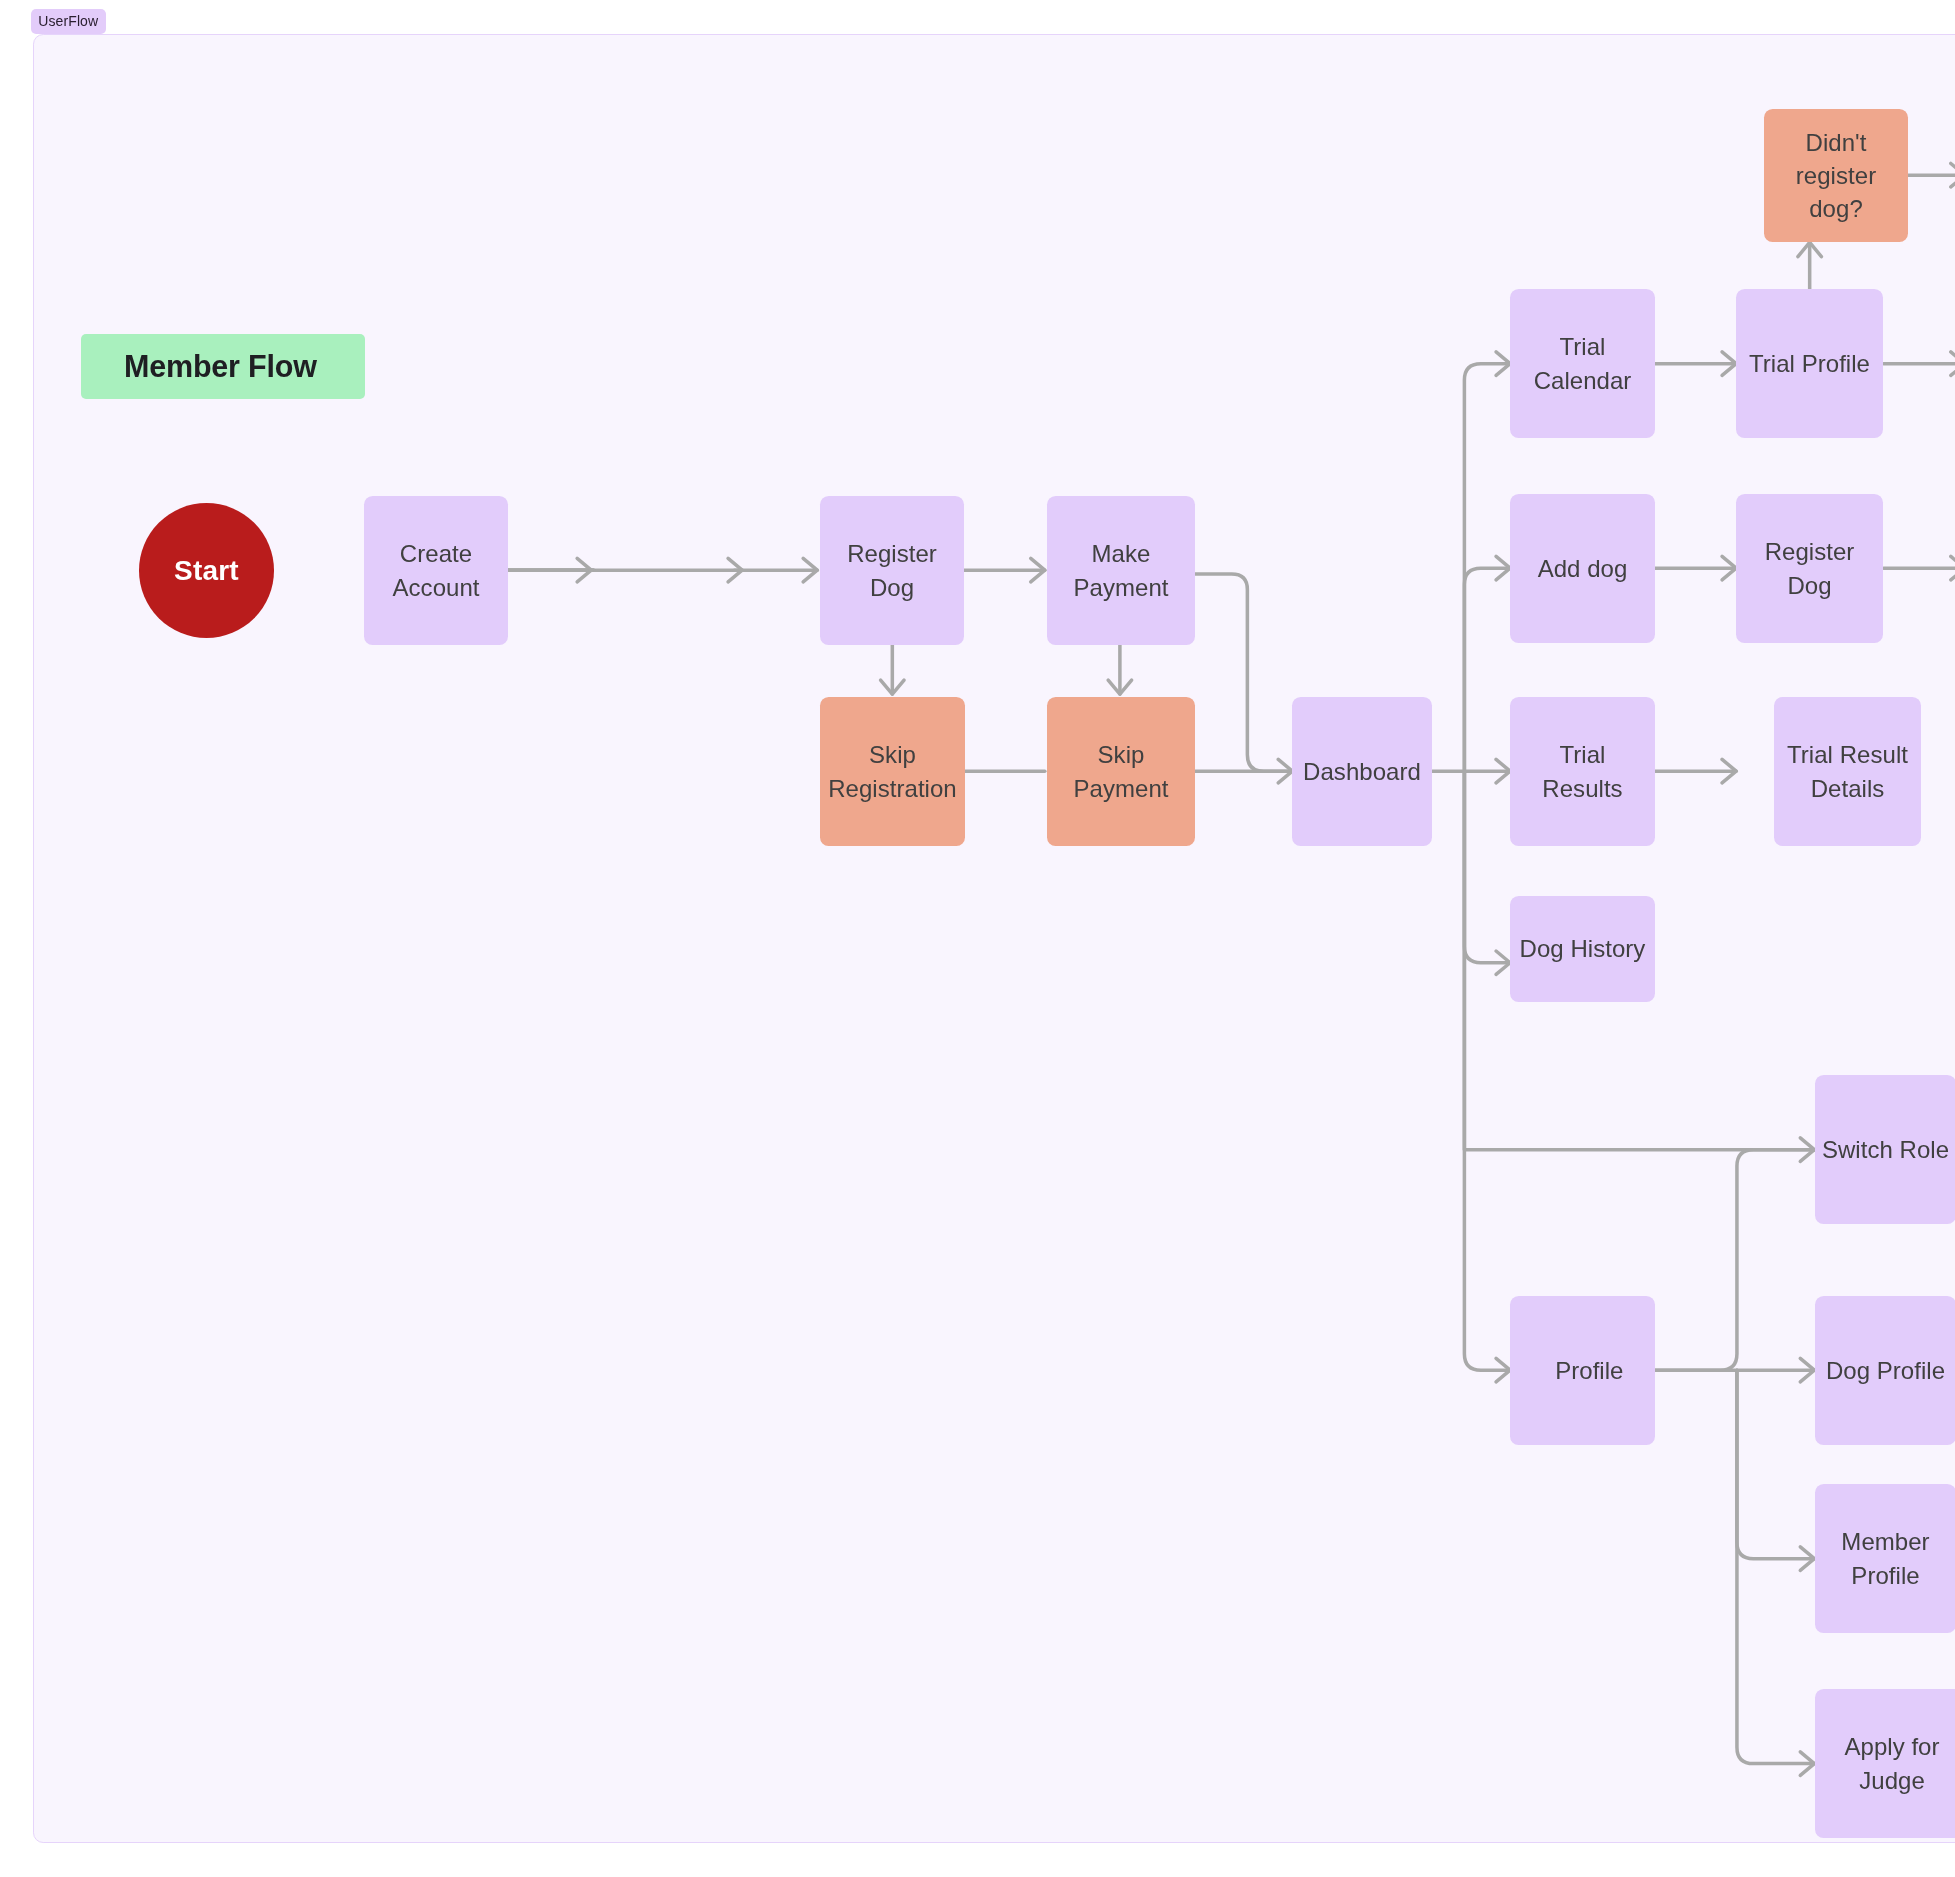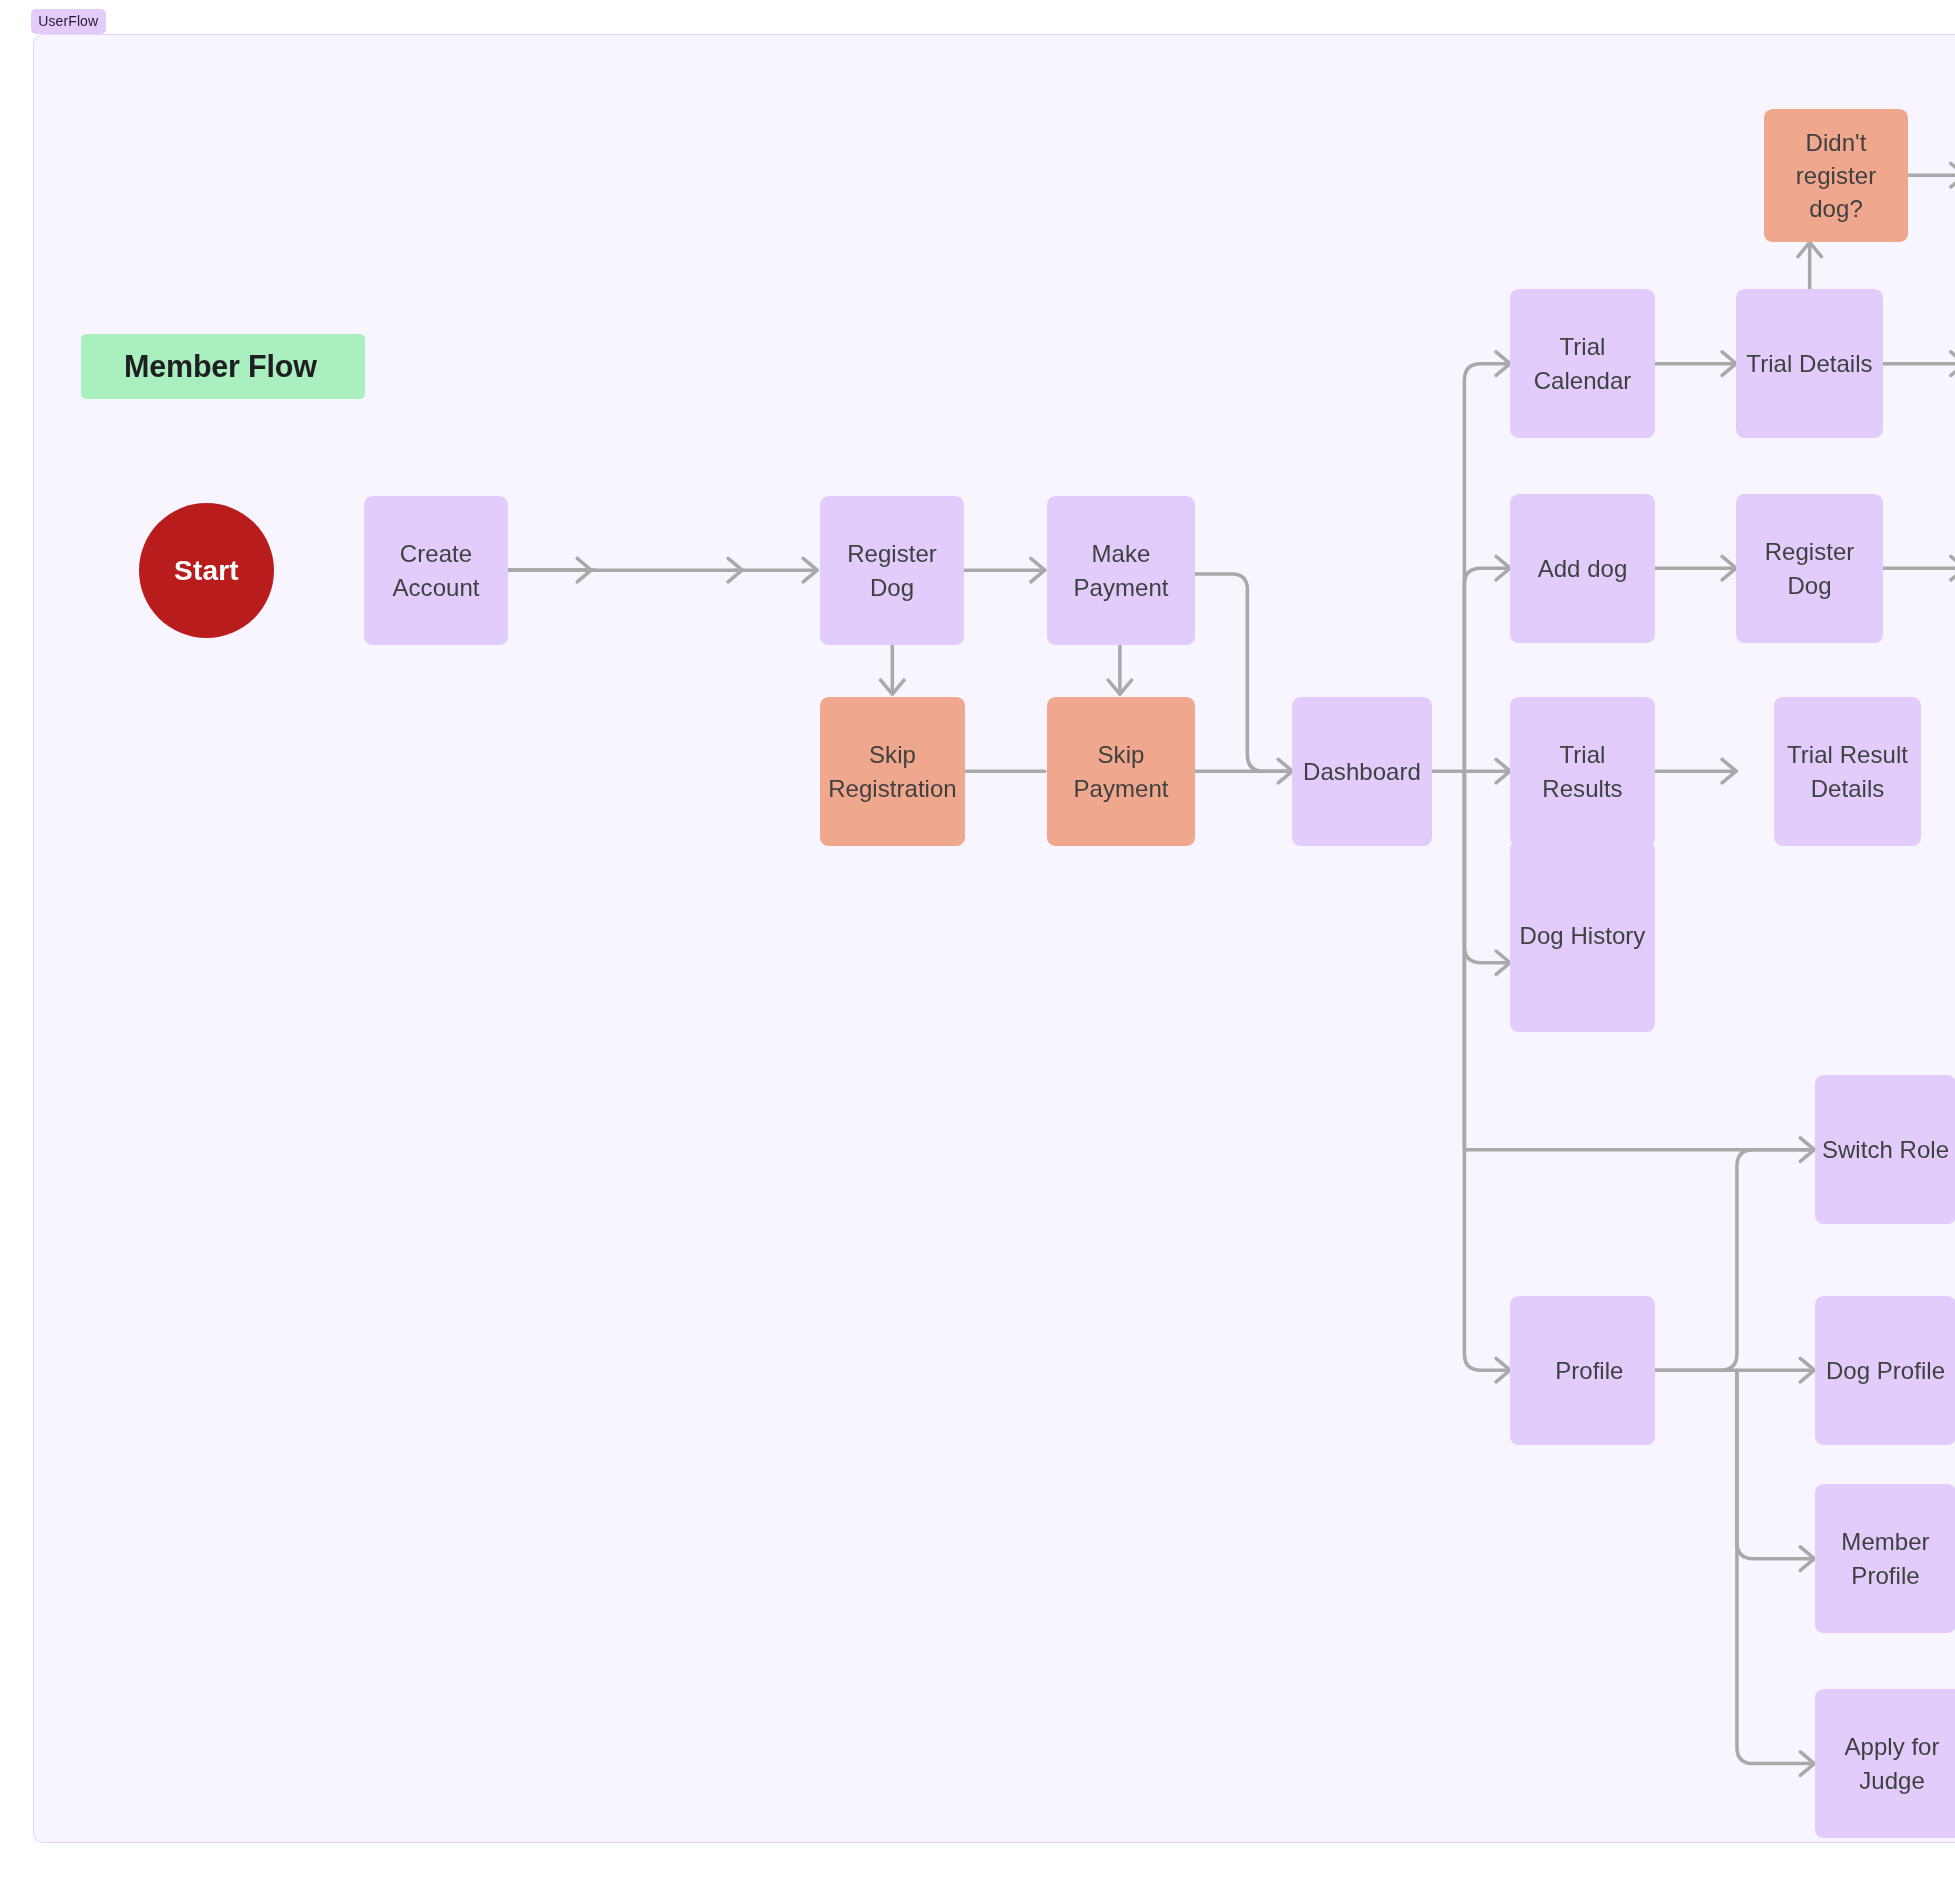--- a/index.html
+++ b/index.html
@@ -239,33 +239,33 @@
   <div class="node orange" style="left:820px; top:697px; width:145px; height:149px;">Skip Registration</div>
 
   <div class="node purple" style="left:1047px; top:496px; width:148px; height:149px;">Make Payment</div>
 
   <div class="node orange" style="left:1047px; top:697px; width:148px; height:149px;">Skip Payment</div>
 
   <div class="node purple" style="left:1292px; top:697px; width:140px; height:149px;">Dashboard</div>
 
   <div class="node purple" style="left:1510px; top:289px; width:145px; height:149px;">Trial Calendar</div>
 
-  <div class="node purple" style="left:1736px; top:289px; width:147px; height:149px;">Trial Details</div>
+  <div class="node purple" style="left:1736px; top:289px; width:147px; height:149px;">Trial Profile</div>
 
   <div class="node orange" style="left:1764px; top:109px; width:144px; height:133px;">Didn't register dog?</div>
 
   <div class="node purple" style="left:1510px; top:494px; width:145px; height:149px;">Add dog</div>
 
   <div class="node purple" style="left:1736px; top:494px; width:147px; height:149px;">Register Dog</div>
 
   <div class="node purple" style="left:1510px; top:697px; width:145px; height:149px;">Trial Results</div>
 
   <div class="node purple" style="left:1736px; top:697px; width:147px; height:149px;margin-left:38px;">Trial Result Details</div>
 
-  <div class="node purple" style="left:1510px; top:840px; width:145px; height:192px;">Dog History</div>
+  <div class="node purple" style="left:1510px; top:896px; width:145px; height:106px;">Dog History</div>
 
   <div class="node purple" style="left:1815px; top:1075px; width:141px; height:149px;">Switch Role</div>
 
   <div class="node purple" style="left:1510px; top:1296px; width:145px; height:149px;padding-left:20px;">Profile</div>
 
   <div class="node purple" style="left:1815px; top:1296px; width:141px; height:149px;">Dog Profile</div>
 
   <div class="node purple" style="left:1815px; top:1484px; width:141px; height:149px;">Member Profile</div>
 
   <div class="node purple" style="left:1815px; top:1689px; width:154px; height:149px;">Apply for Judge</div>

